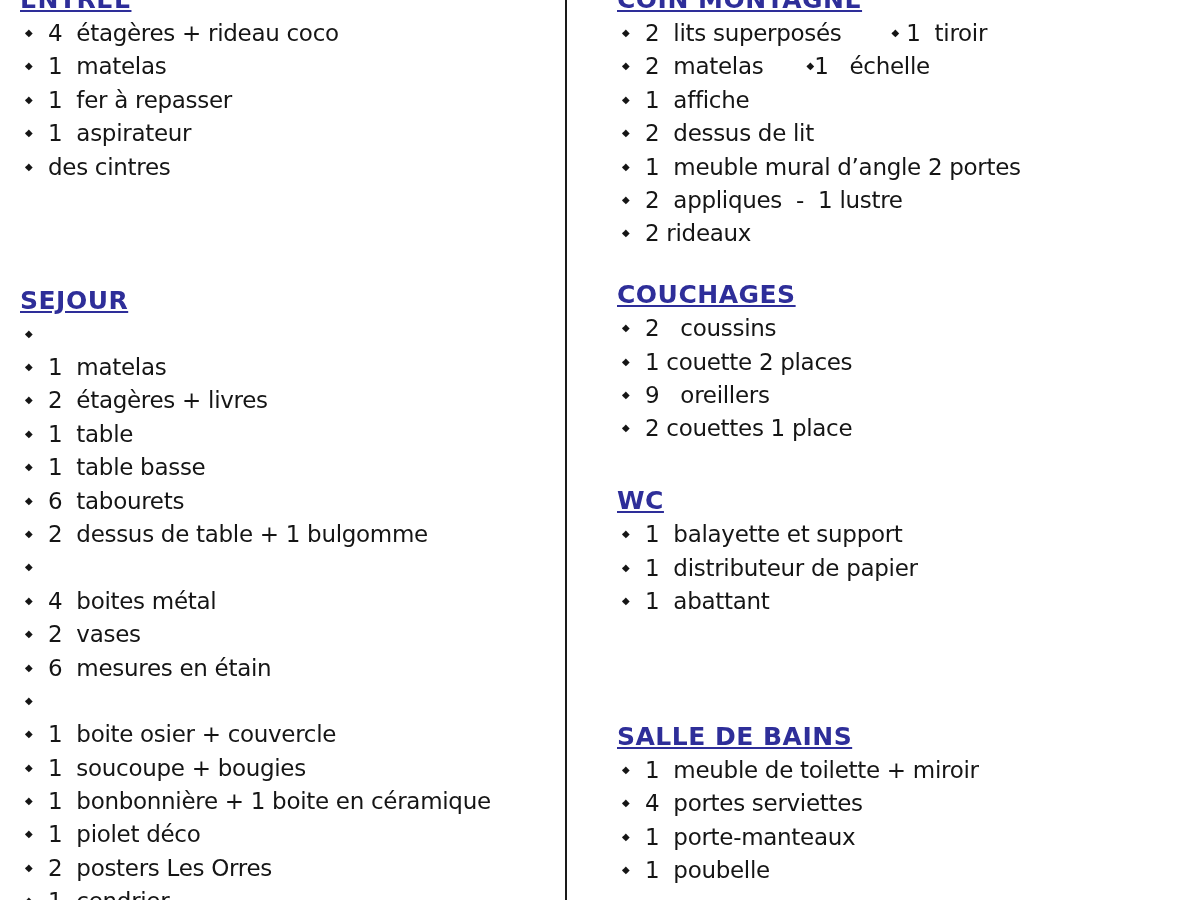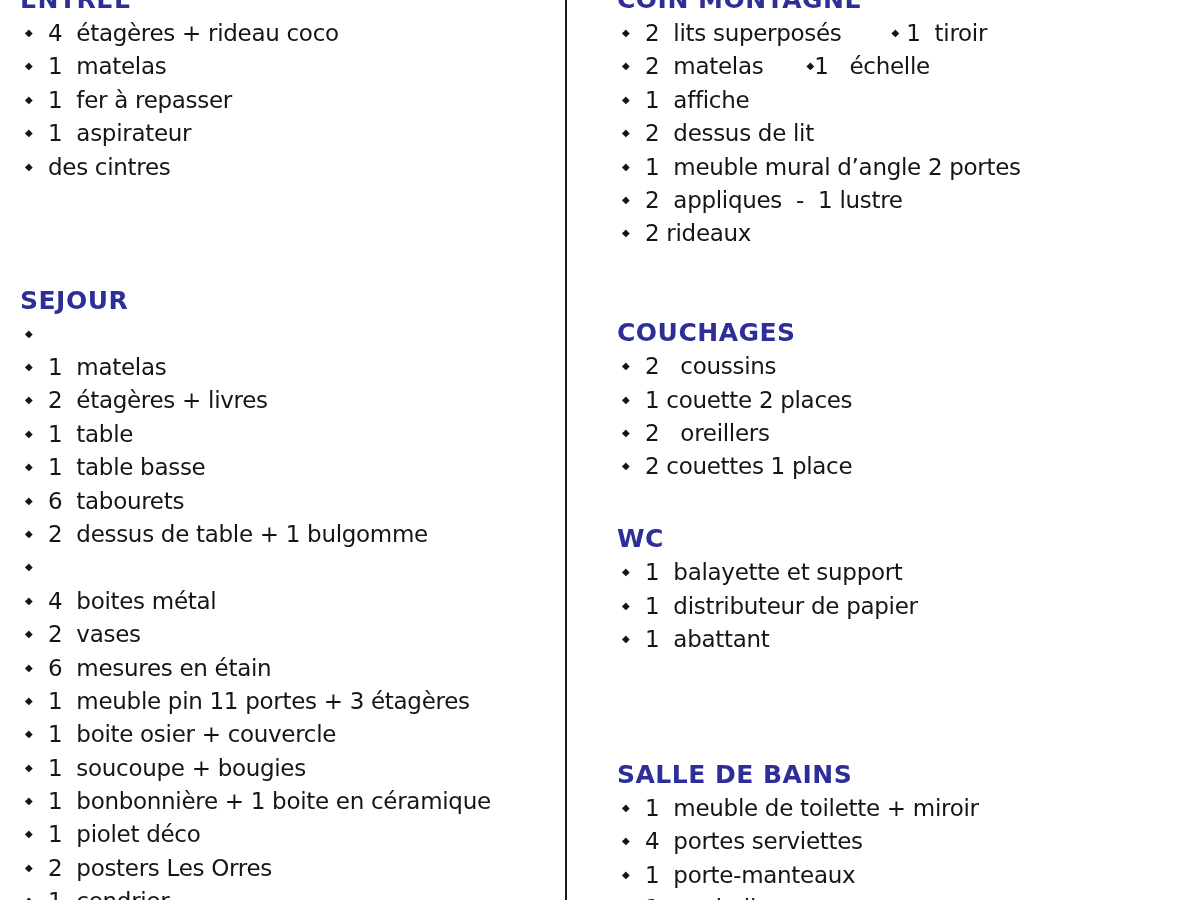--- a/index.html
+++ b/index.html
@@ -38,20 +38,21 @@
   .col-right { left: 617px; width: 570px; }
   .sec-title {
     height: 33.4px;
     display: flex;
     align-items: center;
     font-size: 25px;
     font-weight: 700;
     letter-spacing: 0.5px;
     color: #2e2e99;
     white-space: pre;
+    text-decoration: underline;
   }
   .row {
     height: 33.4px;
     display: flex;
     align-items: center;
     padding-left: 5px;
     font-size: 23px;
   }
   .bullet {
     width: 23px;
@@ -137,21 +138,20 @@
         <div class="row">
           <span class="bullet">◆</span>
           <span class="txt">2  vases</span>
         </div>
         <div class="row">
           <span class="bullet">◆</span>
           <span class="txt">6  mesures en étain</span>
         </div>
         <div class="row">
           <span class="bullet">◆</span>
-          <span class="txt">1  meuble pin 11 portes + 3 étagères</span>
         </div>
         <div class="row">
           <span class="bullet">◆</span>
           <span class="txt">1  boite osier + couvercle</span>
         </div>
         <div class="row">
           <span class="bullet">◆</span>
           <span class="txt">1  soucoupe + bougies</span>
         </div>
         <div class="row">
@@ -198,32 +198,32 @@
           <span class="txt">1  meuble mural d’angle 2 portes</span>
         </div>
         <div class="row">
           <span class="bullet">◆</span>
           <span class="txt">2  appliques  -  1 lustre</span>
         </div>
         <div class="row">
           <span class="bullet">◆</span>
           <span class="txt">2 rideaux</span>
         </div>
-        <div class="sec-title" style="margin-top: 66px;">COUCHAGES</div>
+        <div class="sec-title" style="margin-top: 28px;">COUCHAGES</div>
         <div class="row">
           <span class="bullet">◆</span>
           <span class="txt">2   coussins</span>
         </div>
         <div class="row">
           <span class="bullet">◆</span>
           <span class="txt">1 couette 2 places</span>
         </div>
         <div class="row">
           <span class="bullet">◆</span>
-          <span class="txt">2   oreillers</span>
+          <span class="txt">9   oreillers</span>
         </div>
         <div class="row">
           <span class="bullet">◆</span>
           <span class="txt">2 couettes 1 place</span>
         </div>
         <div class="sec-title" style="margin-top: 39px;">WC</div>
         <div class="row">
           <span class="bullet">◆</span>
           <span class="txt">1  balayette et support</span>
         </div>

